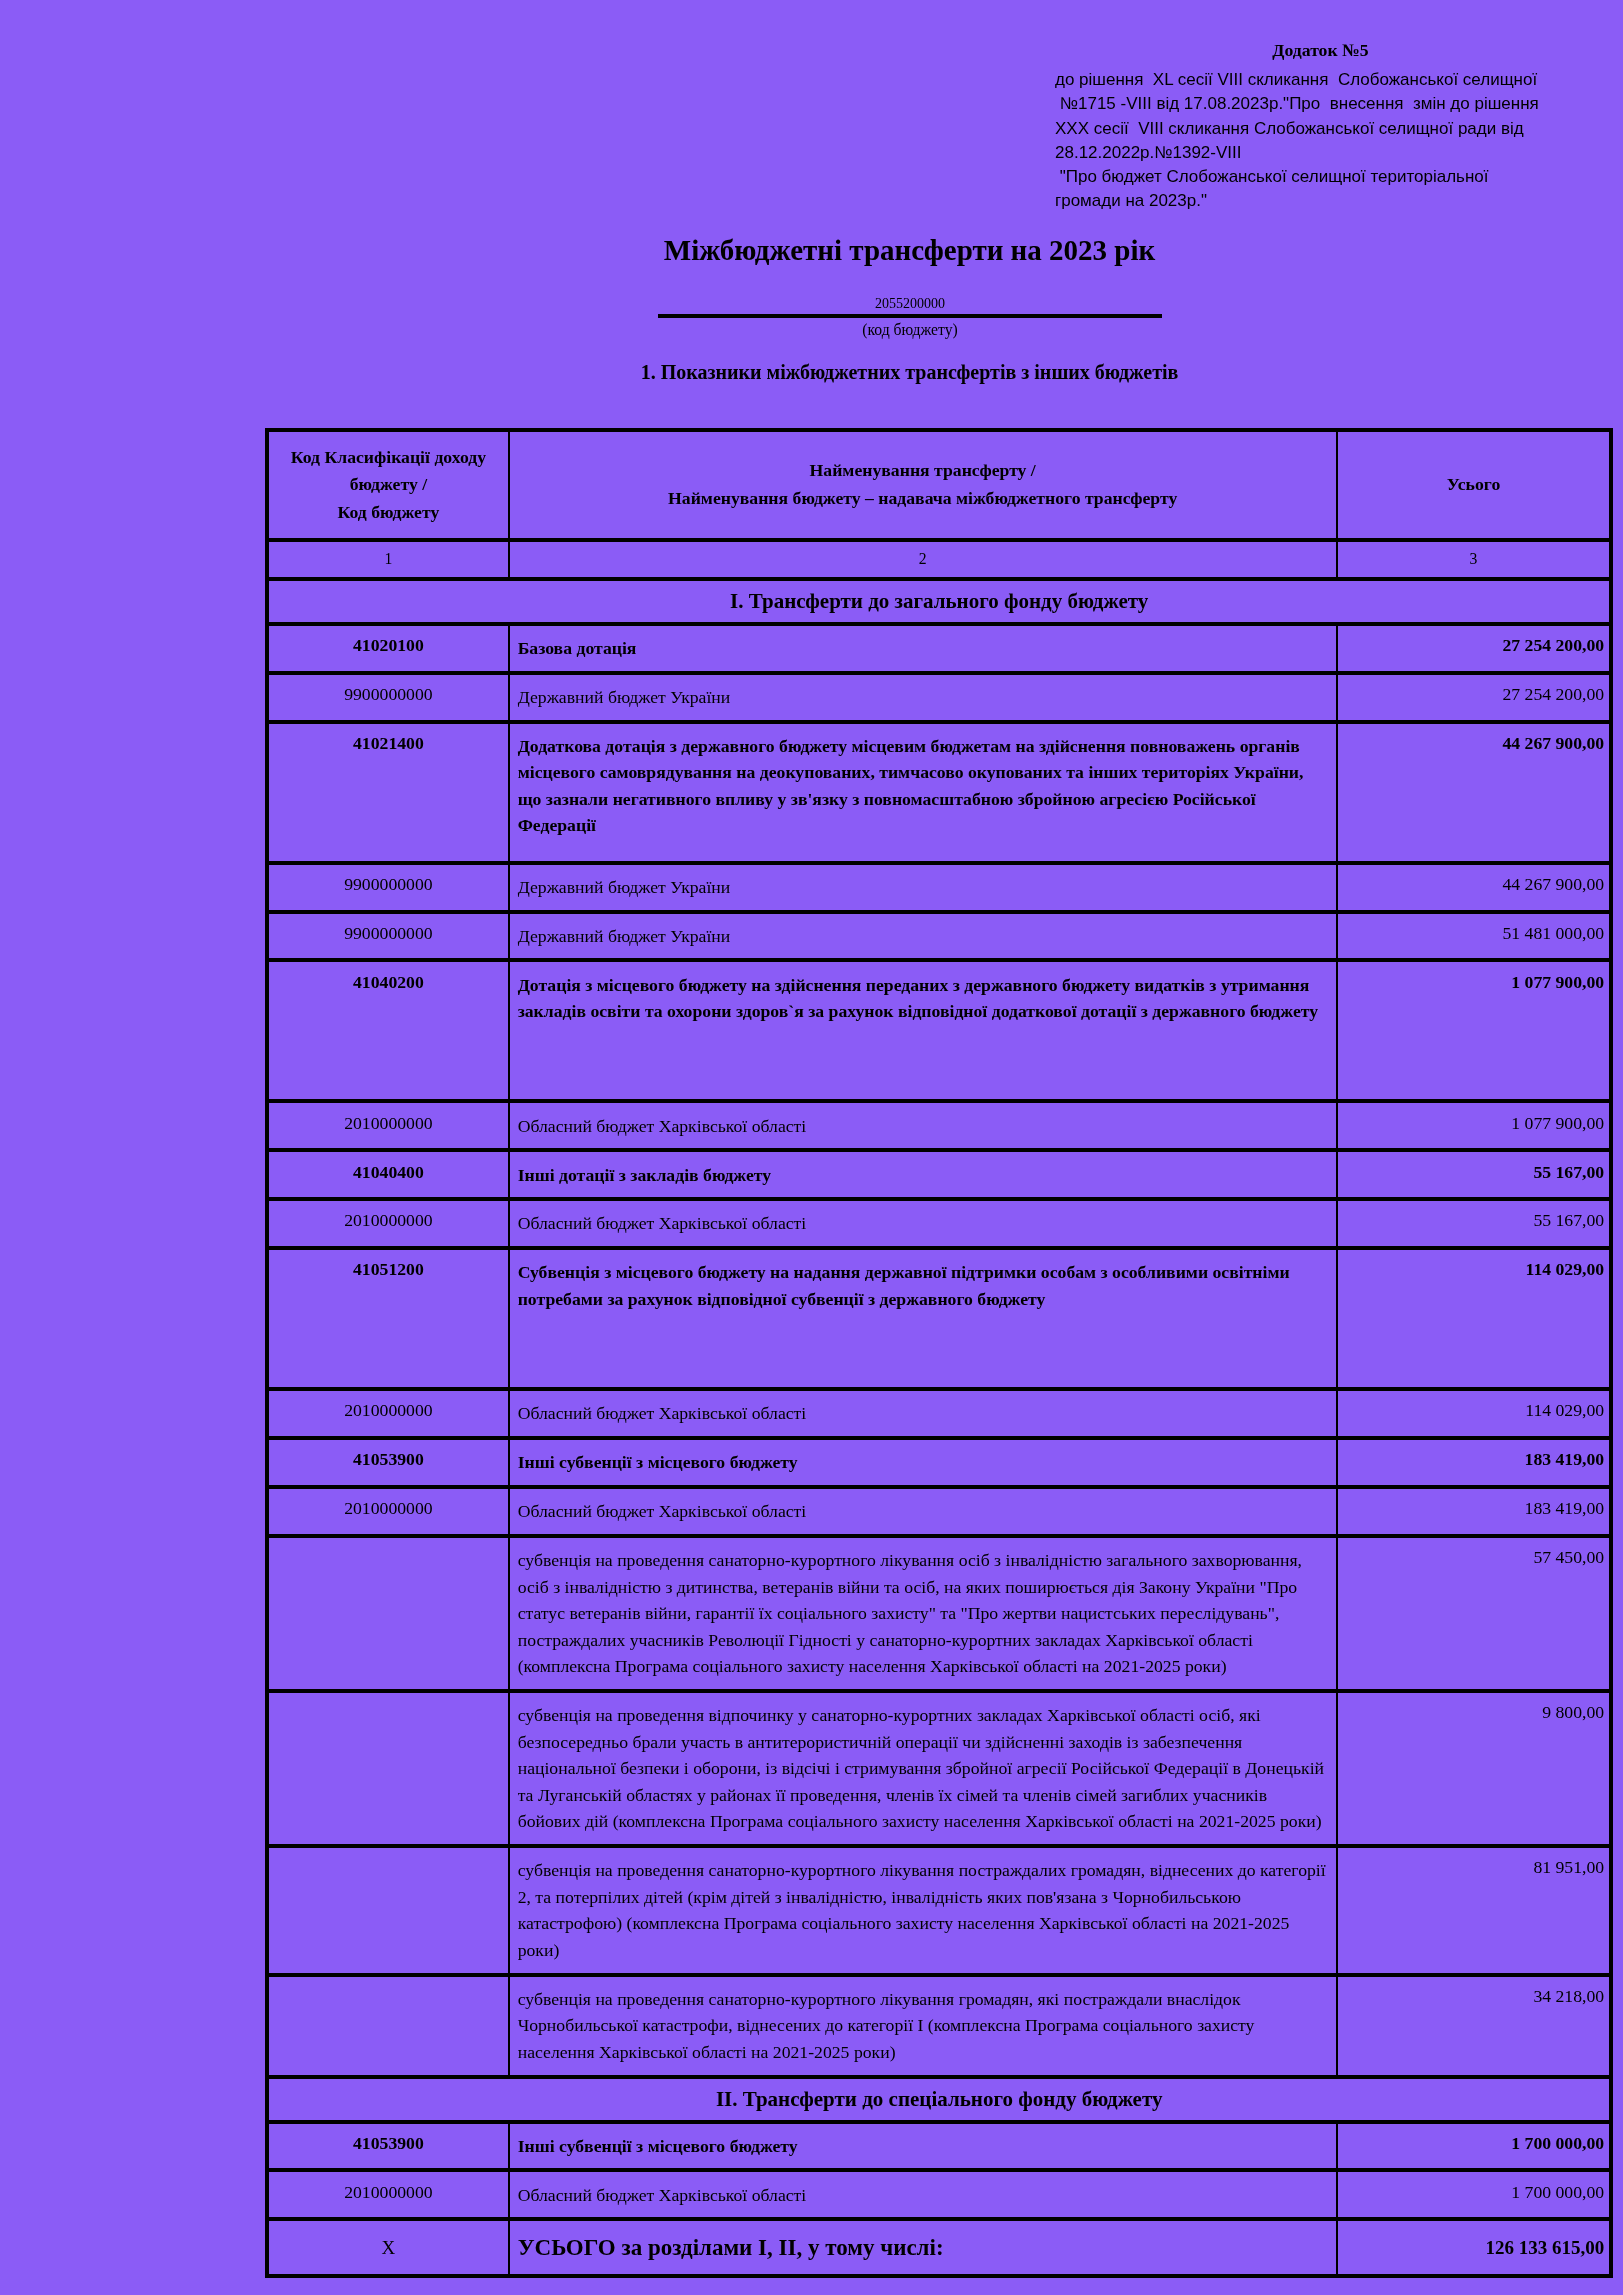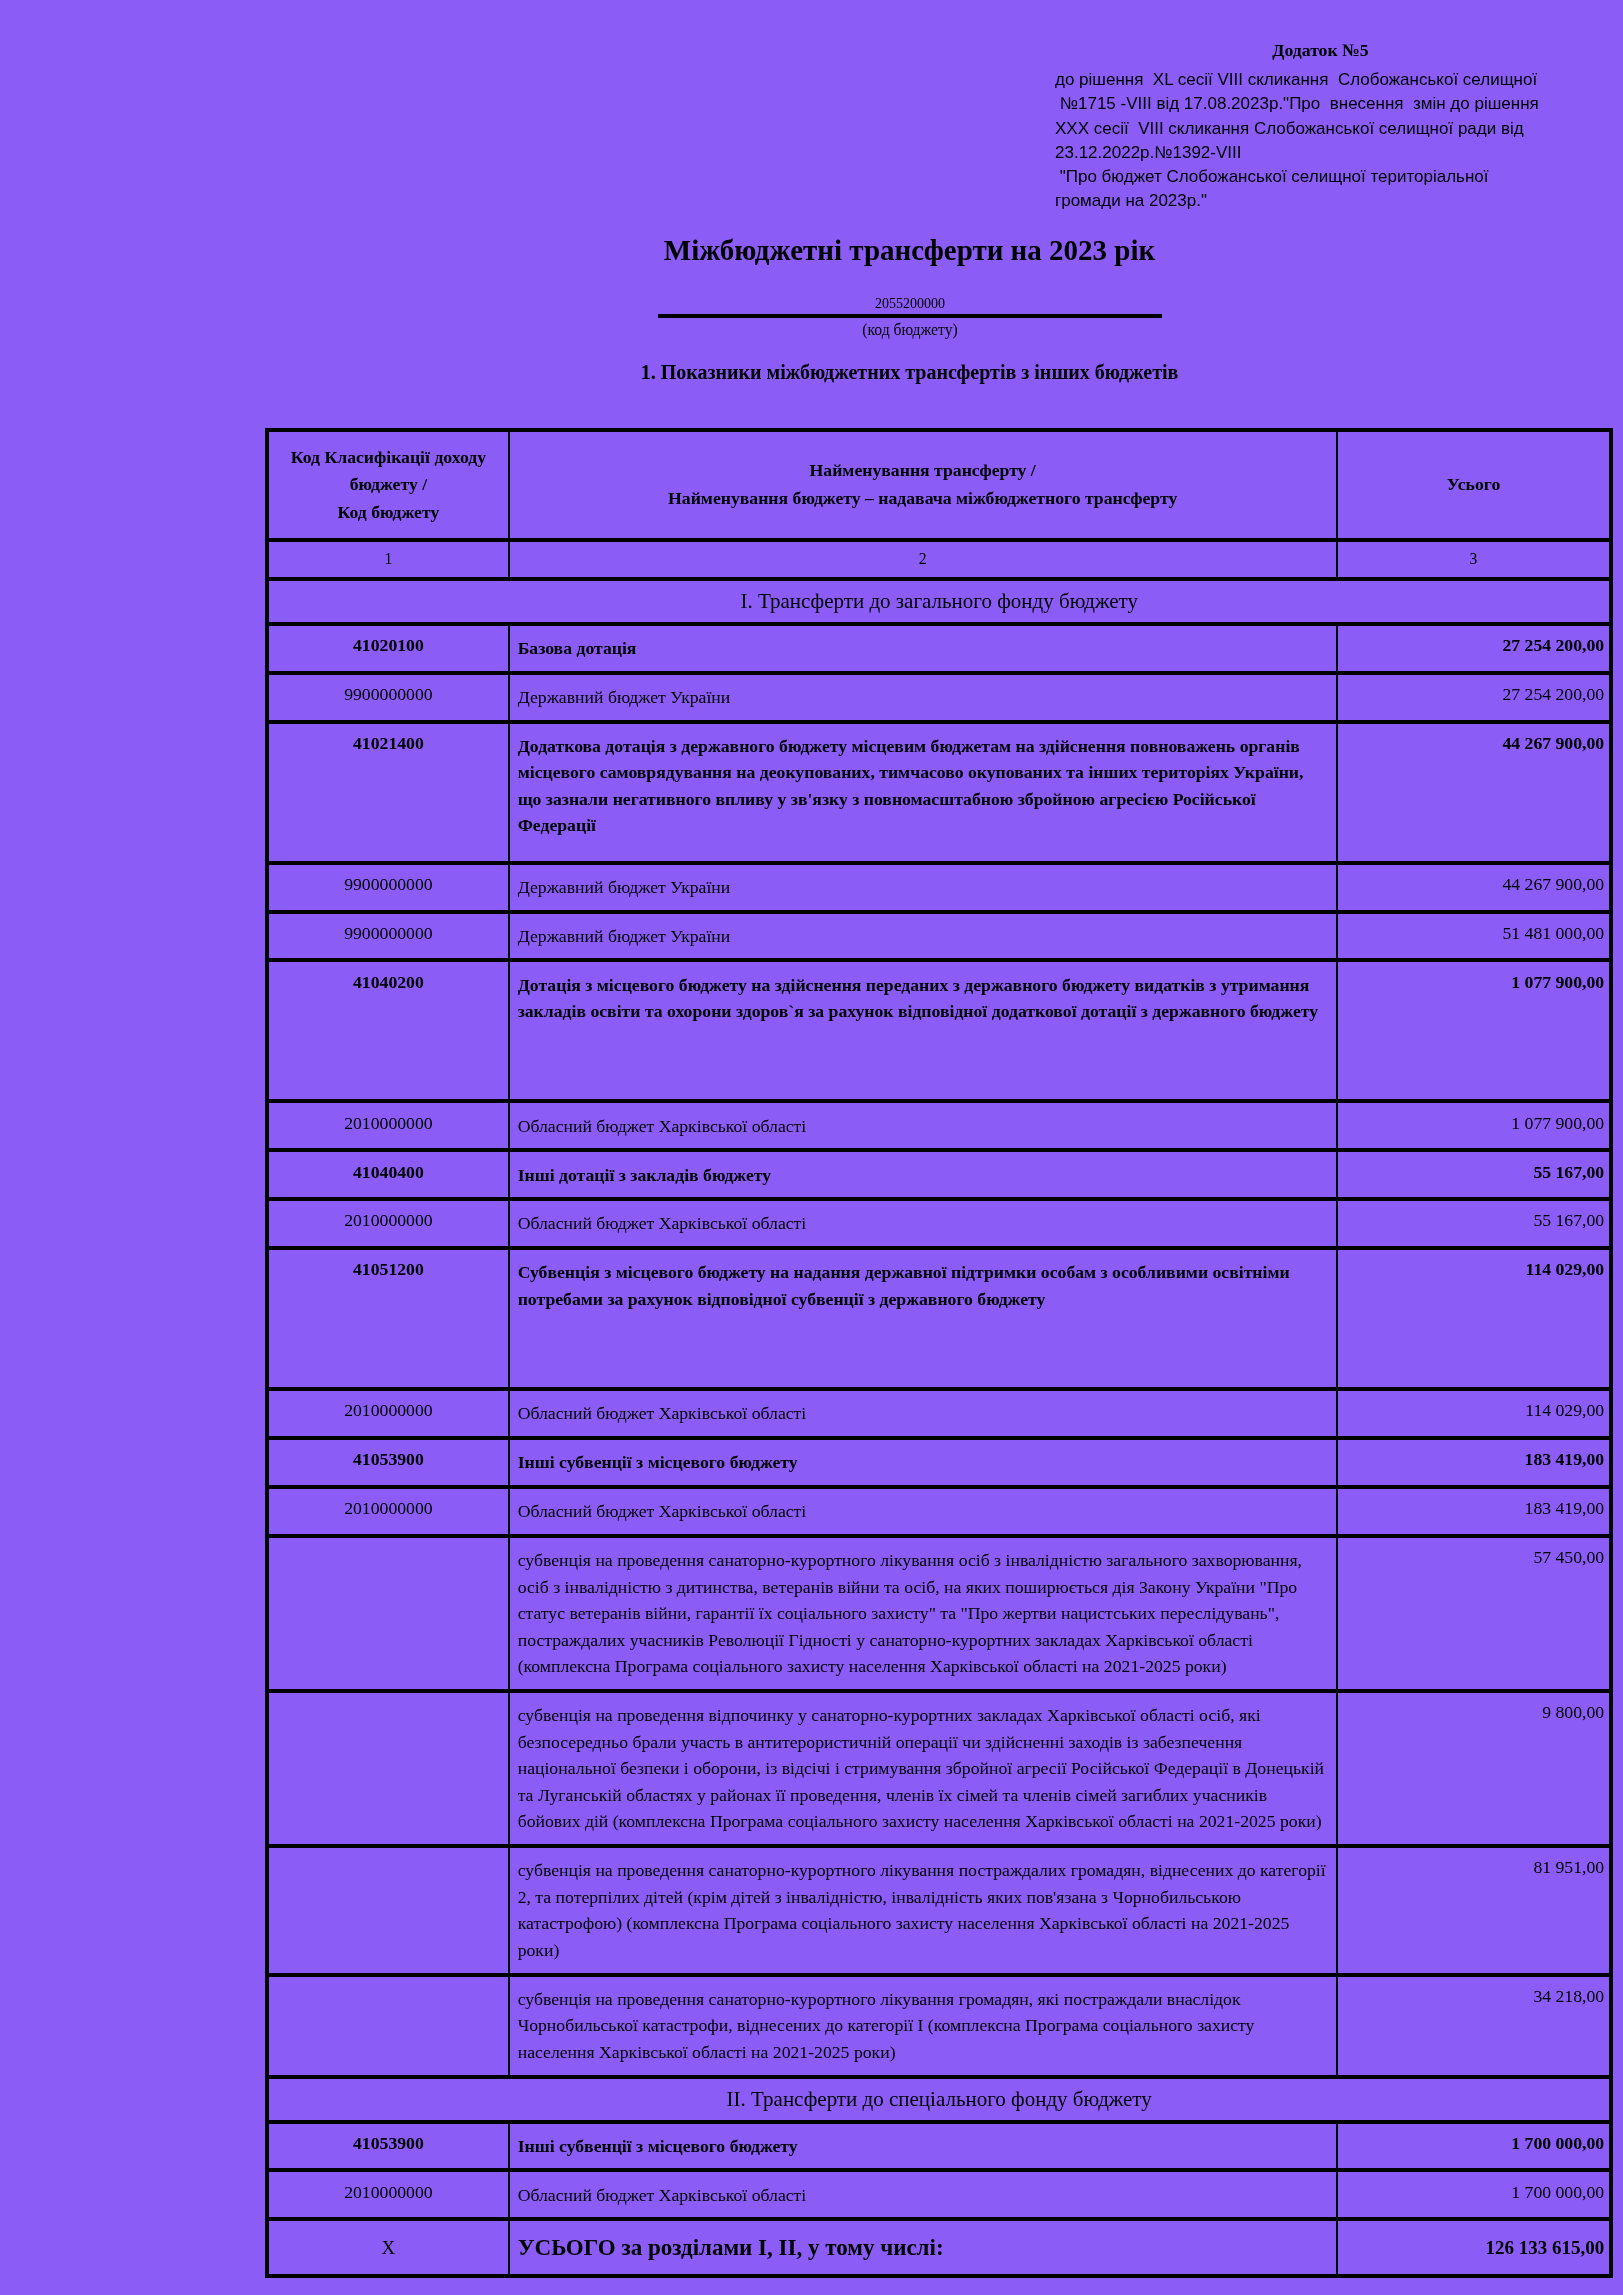--- a/index.html
+++ b/index.html
@@ -112,21 +112,21 @@
     height: 30px;
     text-align: center;
     font-size: 15.7px;
     padding: 2.6px;
     vertical-align: middle;
   }
 
   .section-row .section-cell {
     text-align: center;
     font-size: 21px;
-    font-weight: normal;
+    font-weight: bold;
     height: 33px;
     vertical-align: middle;
     padding: 3.9px;
   }
 
   .cell-code  { text-align: center; vertical-align: top; padding: 9.2px 3.9px; }
   .cell-name  { text-align: left;   vertical-align: top; padding: 9.2px 7.9px; line-height: 1.5; }
   .cell-total { text-align: right;  vertical-align: top; padding: 9.2px 5.2px 9.2px 3.9px; }
 
   .style-main { height: 42px; }
@@ -148,21 +148,21 @@
 <body>
 
 <div class="page">
 
   <div class="annotation">
     <div class="annotation-title">Додаток №5</div>
     <div class="annotation-lines">
         <div class="annotation-line">до рішення  XL сесії VIII скликання  Слобожанської селищної</div>
         <div class="annotation-line"> №1715 -VIII від 17.08.2023р."Про  внесення  змін до рішення</div>
         <div class="annotation-line">XXX сесії  VIII скликання Слобожанської селищної ради від</div>
-        <div class="annotation-line">23.12.2022р.№1392-VIII</div>
+        <div class="annotation-line">28.12.2022р.№1392-VIII</div>
         <div class="annotation-line"> "Про бюджет Слобожанської селищної територіальної</div>
         <div class="annotation-line">громади на 2023р."</div>
       </div>
   </div>
 
   <h1 class="doc-title">Міжбюджетні трансферти на 2023 рік</h1>
 
   <div class="budget-code-block">
     <div class="budget-code">2055200000</div>
     <div class="budget-code-caption">(код бюджету)</div>

